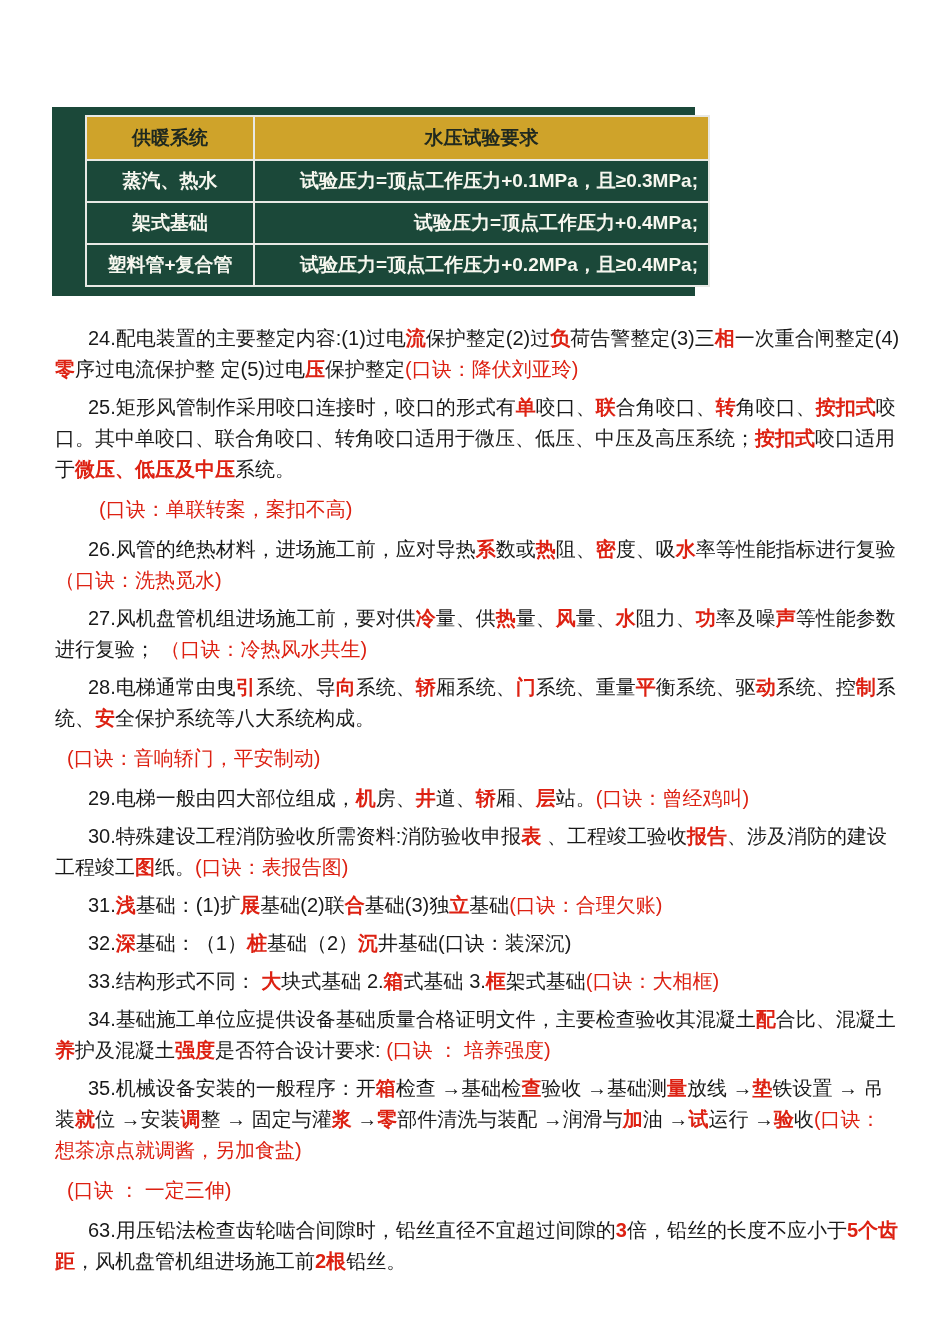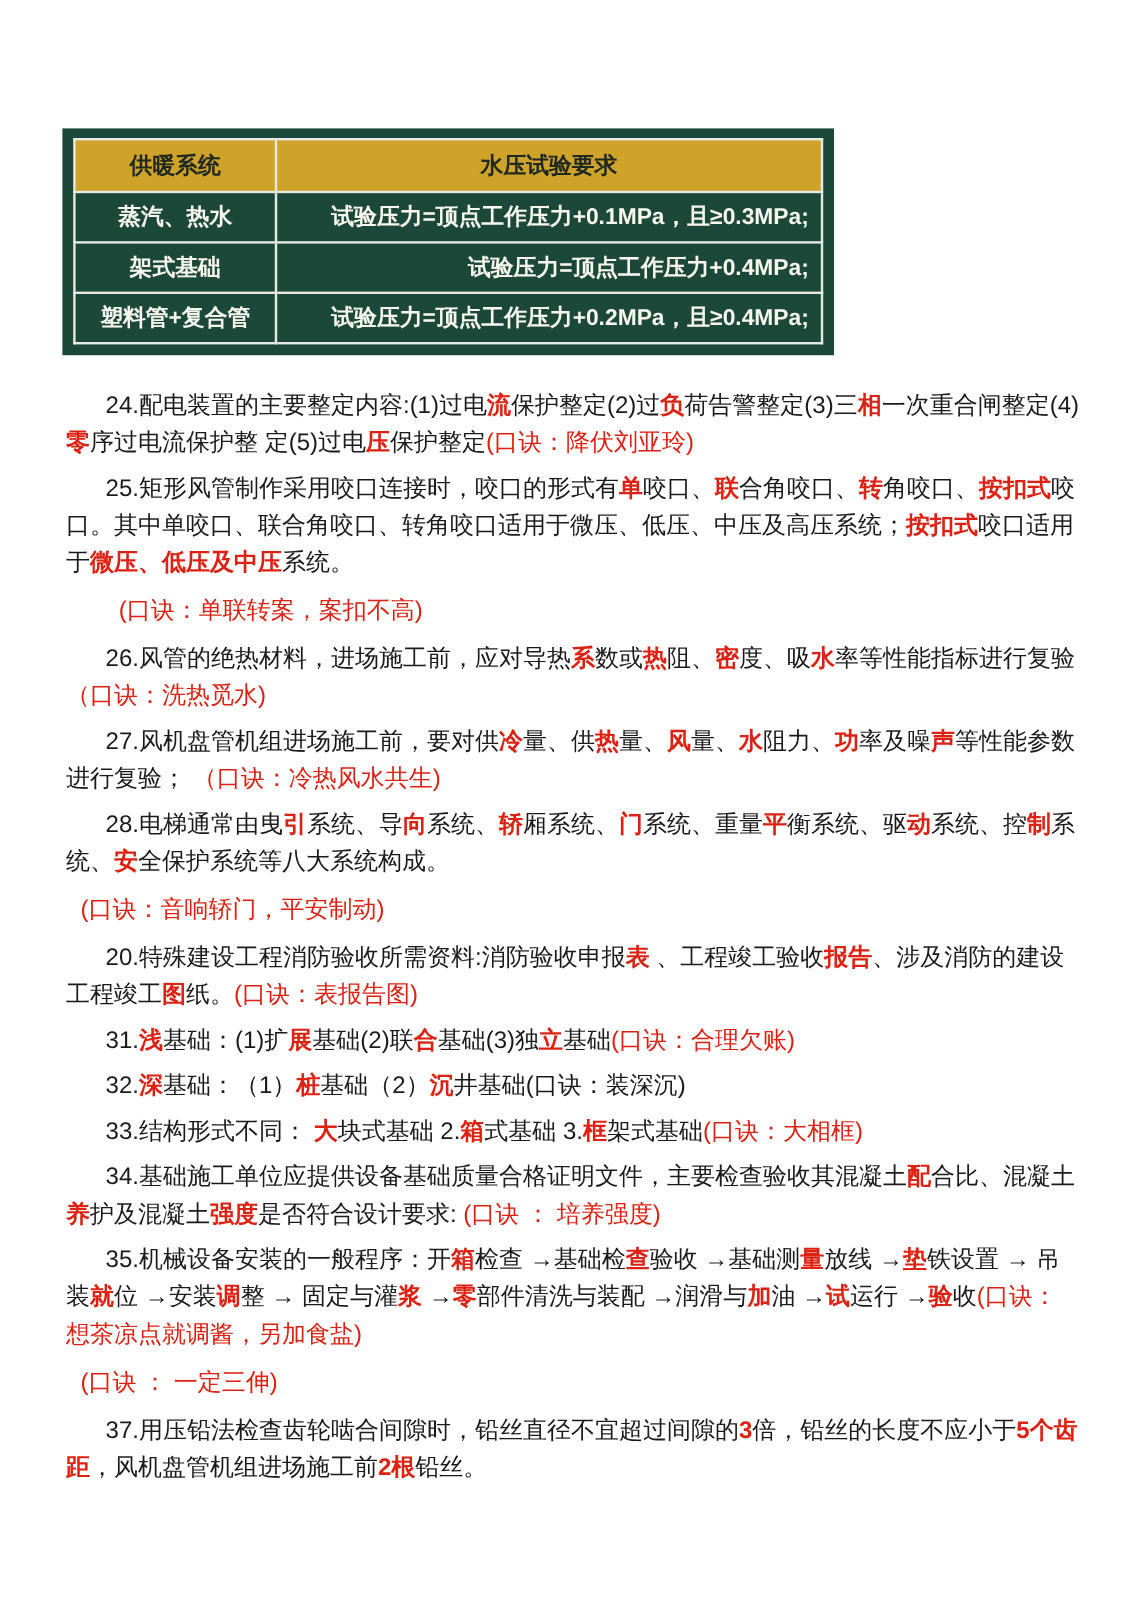--- a/index.html
+++ b/index.html
@@ -23,20 +23,21 @@
     margin:107px 0 0 52px;
     width:643px;
     box-sizing:border-box;
     background:var(--tbl-green);
     padding:8px 9px 9px 9px;
   }
   table.spec{
     border-collapse:collapse;
     width:100%;
     table-layout:fixed;
+    margin-left:24px;
   }
   table.spec th{
     background:var(--tbl-gold);
     color:#20291f;
     font-weight:bold;
     font-size:19px;
     padding:8px 4px;
     border:2px solid var(--tbl-grid);
     text-align:center;
   }
@@ -101,23 +102,24 @@
   </div>
 
   <div class="notes">
       <p class="note item"><span class="seg-k">24.配电装置的主要整定内容:(1)过电</span><span class="seg-h">流</span><span class="seg-k">保护整定(2)过</span><span class="seg-h">负</span><span class="seg-k">荷告警整定(3)三</span><span class="seg-h">相</span><span class="seg-k">一次重合闸整定(4)</span><span class="seg-h">零</span><span class="seg-k">序过电流保护整 定(5)过电</span><span class="seg-h">压</span><span class="seg-k">保护整定</span><span class="seg-m">(口诀：降伏刘亚玲)</span></p>
       <p class="note item"><span class="seg-k">25.矩形风管制作采用咬口连接时，咬口的形式有</span><span class="seg-h">单</span><span class="seg-k">咬口、</span><span class="seg-h">联</span><span class="seg-k">合角咬口、</span><span class="seg-h">转</span><span class="seg-k">角咬口、</span><span class="seg-h">按扣式</span><span class="seg-k">咬口。其中单咬口、联合角咬口、转角咬口适用于微压、低压、中压及高压系统；</span><span class="seg-h">按扣式</span><span class="seg-k">咬口适用于</span><span class="seg-h">微压、低压及中压</span><span class="seg-k">系统。</span></p>
       <p class="note mnemonic indented"><span class="seg-m">(口诀：单联转案，案扣不高)</span></p>
       <p class="note item"><span class="seg-k">26.风管的绝热材料，进场施工前，应对导热</span><span class="seg-h">系</span><span class="seg-k">数或</span><span class="seg-h">热</span><span class="seg-k">阻、</span><span class="seg-h">密</span><span class="seg-k">度、吸</span><span class="seg-h">水</span><span class="seg-k">率等性能指标进行复验</span><span class="seg-m">（口诀：洗热觅水)</span></p>
       <p class="note item"><span class="seg-k">27.风机盘管机组进场施工前，要对供</span><span class="seg-h">冷</span><span class="seg-k">量、供</span><span class="seg-h">热</span><span class="seg-k">量、</span><span class="seg-h">风</span><span class="seg-k">量、</span><span class="seg-h">水</span><span class="seg-k">阻力、</span><span class="seg-h">功</span><span class="seg-k">率及噪</span><span class="seg-h">声</span><span class="seg-k">等性能参数进行复验； </span><span class="seg-m">（口诀：冷热风水共生)</span></p>
       <p class="note item"><span class="seg-k">28.电梯通常由曳</span><span class="seg-h">引</span><span class="seg-k">系统、导</span><span class="seg-h">向</span><span class="seg-k">系统、</span><span class="seg-h">轿</span><span class="seg-k">厢系统、</span><span class="seg-h">门</span><span class="seg-k">系统、重量</span><span class="seg-h">平</span><span class="seg-k">衡系统、驱</span><span class="seg-h">动</span><span class="seg-k">系统、控</span><span class="seg-h">制</span><span class="seg-k">系统、</span><span class="seg-h">安</span><span class="seg-k">全保护系统等八大系统构成。</span></p>
       <p class="note mnemonic"><span class="seg-m">(口诀：音响轿门，平安制动)</span></p>
-      <p class="note item"><span class="seg-k">20.特殊建设工程消防验收所需资料:消防验收申报</span><span class="seg-h">表</span><span class="seg-k"> 、工程竣工验收</span><span class="seg-h">报告</span><span class="seg-k">、涉及消防的建设工程竣工</span><span class="seg-h">图</span><span class="seg-k">纸。</span><span class="seg-m">(口诀：表报告图)</span></p>
+      <p class="note item"><span class="seg-k">29.电梯一般由四大部位组成，</span><span class="seg-h">机</span><span class="seg-k">房、</span><span class="seg-h">井</span><span class="seg-k">道、</span><span class="seg-h">轿</span><span class="seg-k">厢、</span><span class="seg-h">层</span><span class="seg-k">站。</span><span class="seg-m">(口诀：曾经鸡叫)</span></p>
+      <p class="note item"><span class="seg-k">30.特殊建设工程消防验收所需资料:消防验收申报</span><span class="seg-h">表</span><span class="seg-k"> 、工程竣工验收</span><span class="seg-h">报告</span><span class="seg-k">、涉及消防的建设工程竣工</span><span class="seg-h">图</span><span class="seg-k">纸。</span><span class="seg-m">(口诀：表报告图)</span></p>
       <p class="note item"><span class="seg-k">31.</span><span class="seg-h">浅</span><span class="seg-k">基础：(1)扩</span><span class="seg-h">展</span><span class="seg-k">基础(2)联</span><span class="seg-h">合</span><span class="seg-k">基础(3)独</span><span class="seg-h">立</span><span class="seg-k">基础</span><span class="seg-m">(口诀：合理欠账)</span></p>
       <p class="note item"><span class="seg-k">32.</span><span class="seg-h">深</span><span class="seg-k">基础：（1）</span><span class="seg-h">桩</span><span class="seg-k">基础（2）</span><span class="seg-h">沉</span><span class="seg-k">井基础(口诀：装深沉)</span></p>
       <p class="note item"><span class="seg-k">33.结构形式不同： </span><span class="seg-h">大</span><span class="seg-k">块式基础 2.</span><span class="seg-h">箱</span><span class="seg-k">式基础 3.</span><span class="seg-h">框</span><span class="seg-k">架式基础</span><span class="seg-m">(口诀：大相框)</span></p>
       <p class="note item"><span class="seg-k">34.基础施工单位应提供设备基础质量合格证明文件，主要检查验收其混凝土</span><span class="seg-h">配</span><span class="seg-k">合比、混凝土</span><span class="seg-h">养</span><span class="seg-k">护及混凝土</span><span class="seg-h">强度</span><span class="seg-k">是否符合设计要求: </span><span class="seg-m">(口诀 ： 培养强度)</span></p>
       <p class="note item"><span class="seg-k">35.机械设备安装的一般程序：开</span><span class="seg-h">箱</span><span class="seg-k">检查 →基础检</span><span class="seg-h">查</span><span class="seg-k">验收 →基础测</span><span class="seg-h">量</span><span class="seg-k">放线 →</span><span class="seg-h">垫</span><span class="seg-k">铁设置 → 吊装</span><span class="seg-h">就</span><span class="seg-k">位 →安装</span><span class="seg-h">调</span><span class="seg-k">整 → 固定与灌</span><span class="seg-h">浆</span><span class="seg-k"> →</span><span class="seg-h">零</span><span class="seg-k">部件清洗与装配 →润滑与</span><span class="seg-h">加</span><span class="seg-k">油 →</span><span class="seg-h">试</span><span class="seg-k">运行 →</span><span class="seg-h">验</span><span class="seg-k">收</span><span class="seg-m">(口诀：想茶凉点就调酱，另加食盐)</span></p>
       <p class="note mnemonic"><span class="seg-m">(口诀 ： 一定三伸)</span></p>
-      <p class="note item"><span class="seg-k">37.用压铅法检查齿轮啮合间隙时，铅丝直径不宜超过间隙的</span><span class="seg-h">3</span><span class="seg-k">倍，铅丝的长度不应小于</span><span class="seg-h">5个齿距</span><span class="seg-k">，风机盘管机组进场施工前</span><span class="seg-h">2根</span><span class="seg-k">铅丝。</span></p>
+      <p class="note item"><span class="seg-k">63.用压铅法检查齿轮啮合间隙时，铅丝直径不宜超过间隙的</span><span class="seg-h">3</span><span class="seg-k">倍，铅丝的长度不应小于</span><span class="seg-h">5个齿距</span><span class="seg-k">，风机盘管机组进场施工前</span><span class="seg-h">2根</span><span class="seg-k">铅丝。</span></p>
     </div>
 
 </div>
 
 </body></html>

